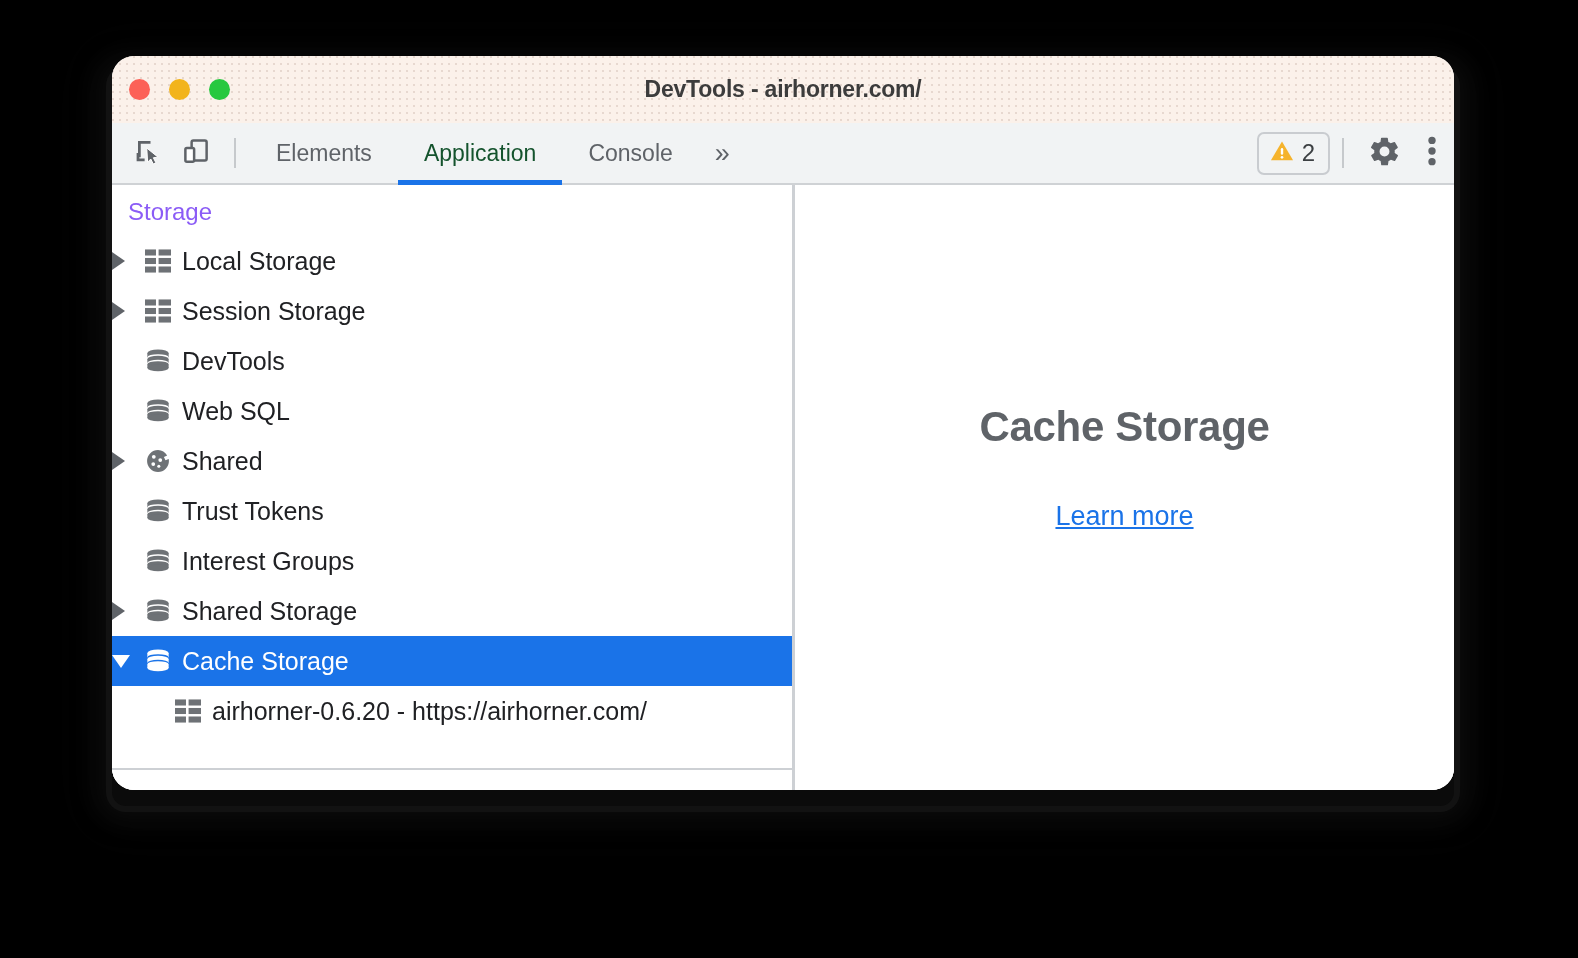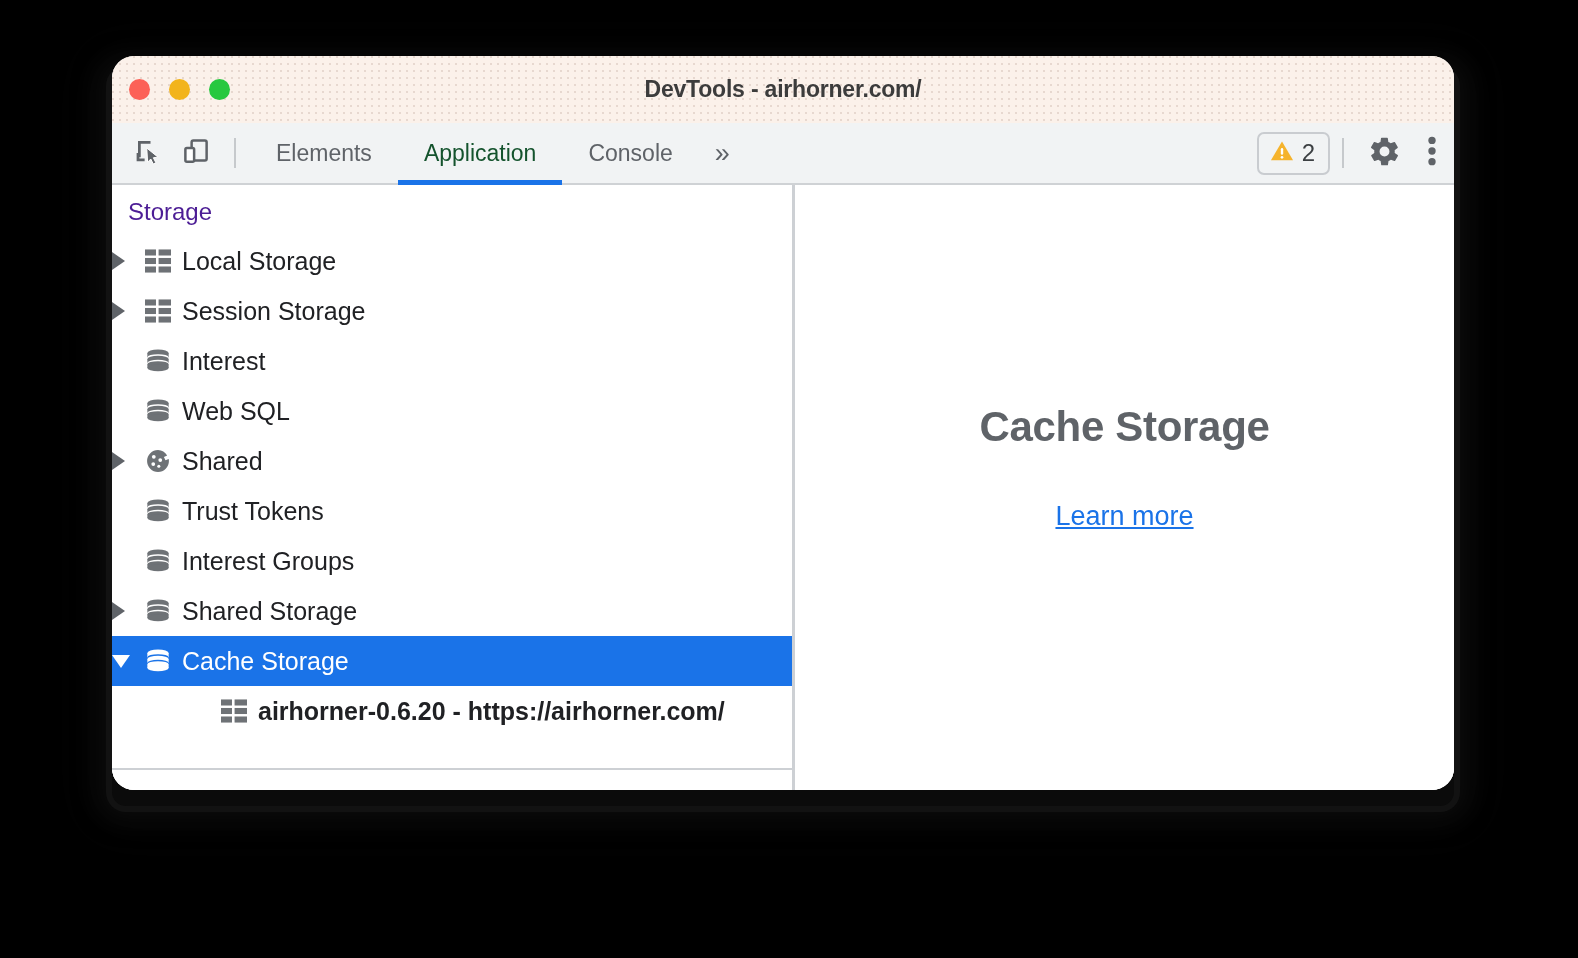--- a/index.html
+++ b/index.html
@@ -160,34 +160,34 @@
 
   .sidebar {
     width: 683px;
     background: #ffffff;
     position: relative;
     border-right: 3px solid #cdd0d4;
   }
 
   .storage-header {
     font-size: 24px;
-    color: #4c1d95;
+    color: #8b5cf6;
     padding: 13px 0 10px 16px;
   }
 
   .tree { }
   .tree-row {
     display: flex;
     align-items: center;
     height: 50px;
     font-size: 25px;
     color: #202124;
     white-space: nowrap;
   }
-  .tree-row.child { padding-left: 102px; font-weight: bold; }
+  .tree-row.child { padding-left: 56px; }
   .tree-row.selected {
     background: #1a73e8;
     color: #ffffff;
   }
 
   .twisty {
     width: 26px;
     display: flex;
     align-items: center;
     justify-content: flex-start;
@@ -377,21 +377,21 @@
               <rect x="2.4" y="4.3" width="15.2" height="3.2" fill="#6e7276"></rect>
               <ellipse cx="10" cy="7.5" rx="7.6" ry="2.4" fill="#ffffff"></ellipse>
               <ellipse cx="10" cy="8.6" rx="7.6" ry="2.4" fill="#6e7276"></ellipse>
               <rect x="2.4" y="8.6" width="15.2" height="2.7" fill="#6e7276"></rect>
               <ellipse cx="10" cy="11.4" rx="7.6" ry="2.3" fill="#ffffff"></ellipse>
               <ellipse cx="10" cy="12.4" rx="7.6" ry="2.3" fill="#6e7276"></ellipse>
               <rect x="2.4" y="12.4" width="15.2" height="2.6" fill="#6e7276"></rect>
               <ellipse cx="10" cy="15" rx="7.6" ry="2.3" fill="#6e7276"></ellipse>
             </svg>
           </span>
-          <span class="tlabel">Interest</span>
+          <span class="tlabel">DevTools</span>
         </div>
 
         <div class="tree-row">
           <span class="twisty"></span>
           <span class="ticon">
             <svg width="28" height="28" viewBox="0 0 20 20">
               <ellipse cx="10" cy="4.3" rx="7.6" ry="2.6" fill="#6e7276"></ellipse>
               <rect x="2.4" y="4.3" width="15.2" height="3.2" fill="#6e7276"></rect>
               <ellipse cx="10" cy="7.5" rx="7.6" ry="2.4" fill="#ffffff"></ellipse>
               <ellipse cx="10" cy="8.6" rx="7.6" ry="2.4" fill="#6e7276"></ellipse>

